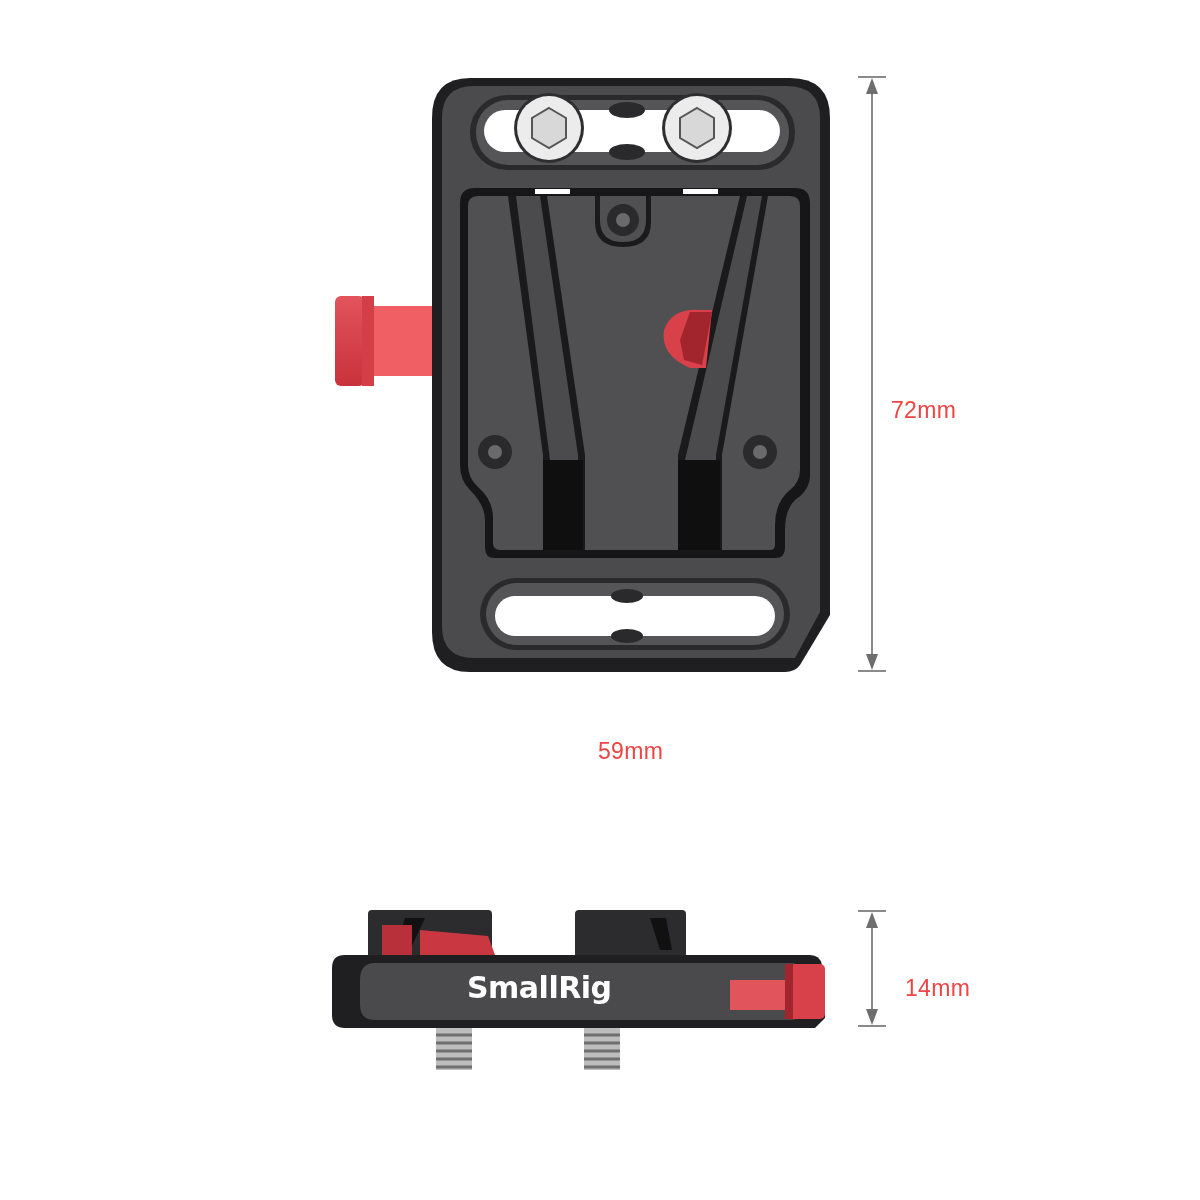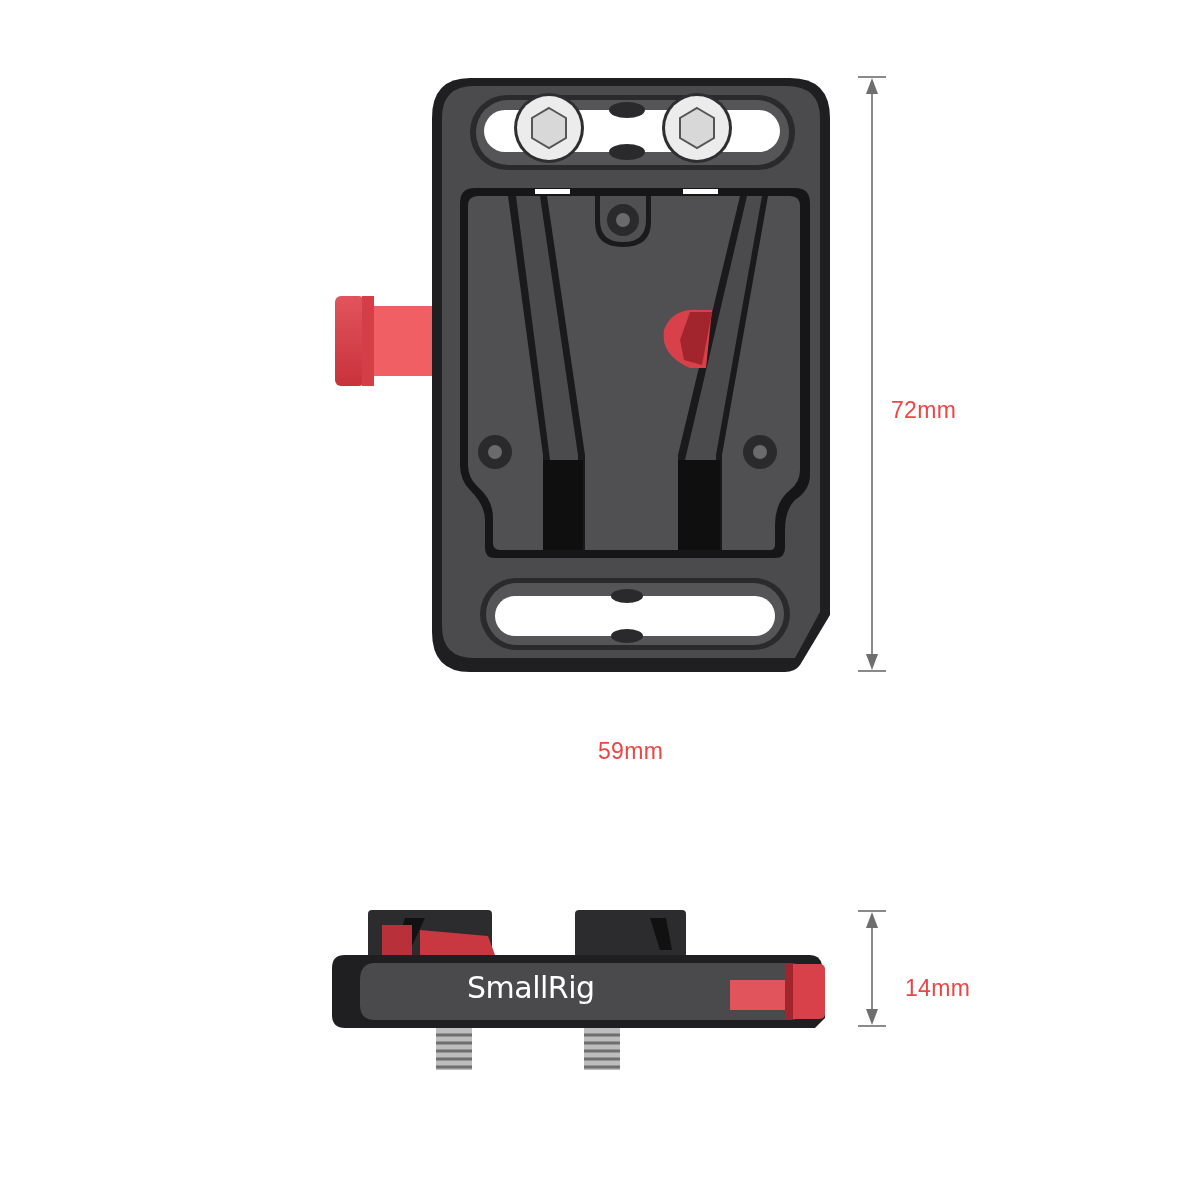--- a/index.html
+++ b/index.html
@@ -134,14 +134,14 @@
   <g stroke="#8a8a8a" stroke-width="2" fill="#6e6e6e">
     <line x1="858" y1="911" x2="886" y2="911"></line>
     <line x1="858" y1="1026" x2="886" y2="1026"></line>
     <line x1="872" y1="916" x2="872" y2="1021"></line>
     <polygon points="872,912 866,928 878,928" stroke="none"></polygon>
     <polygon points="872,1025 866,1009 878,1009" stroke="none"></polygon>
   </g>
 </svg>
 </div>
 
-<span class="abs" style="left:467px;top:970px;color:#ffffff;font-size:30px;font-weight:normal;font-family:'DejaVu Sans',sans-serif;letter-spacing:-0.5px;">SmallRig</span>
+<span class="abs" style="left:467px;top:970px;color:#ffffff;font-size:30px;font-weight:bold;font-family:'DejaVu Sans',sans-serif;letter-spacing:-0.5px;">SmallRig</span>
 <span class="dim-label" style="left:905px;top:960px;margin-top:15px;">14mm</span>
 
 </body></html>

